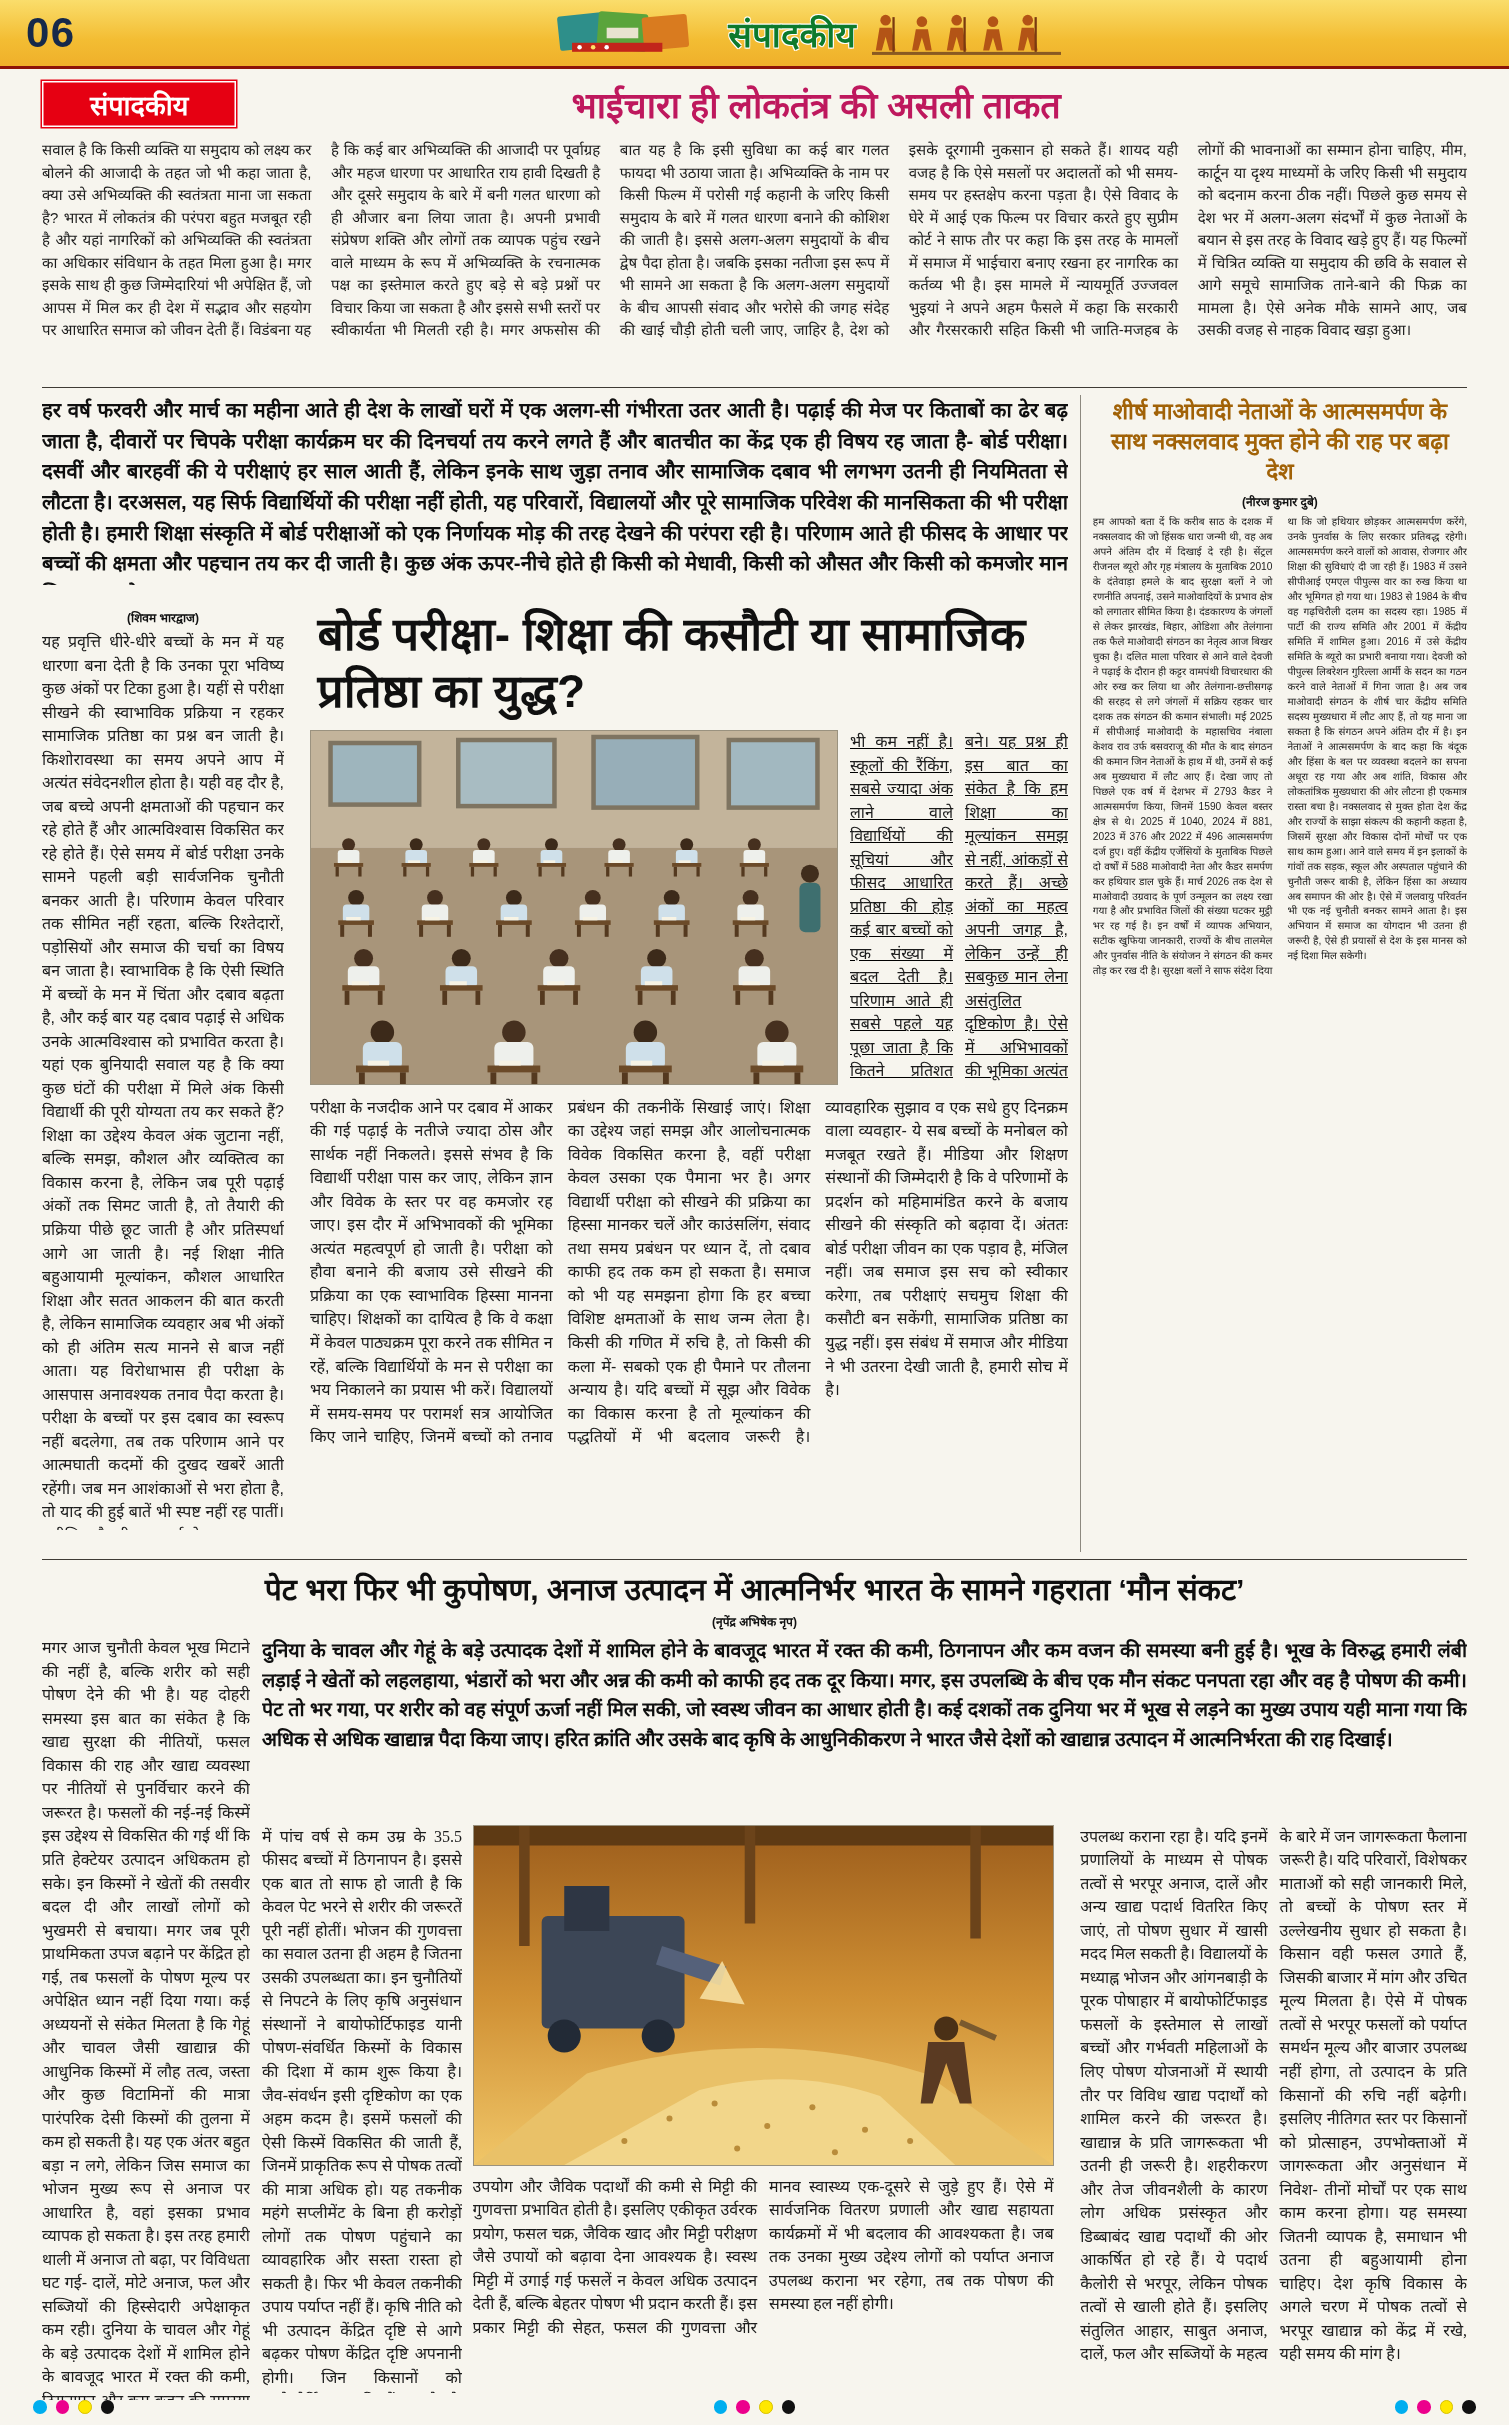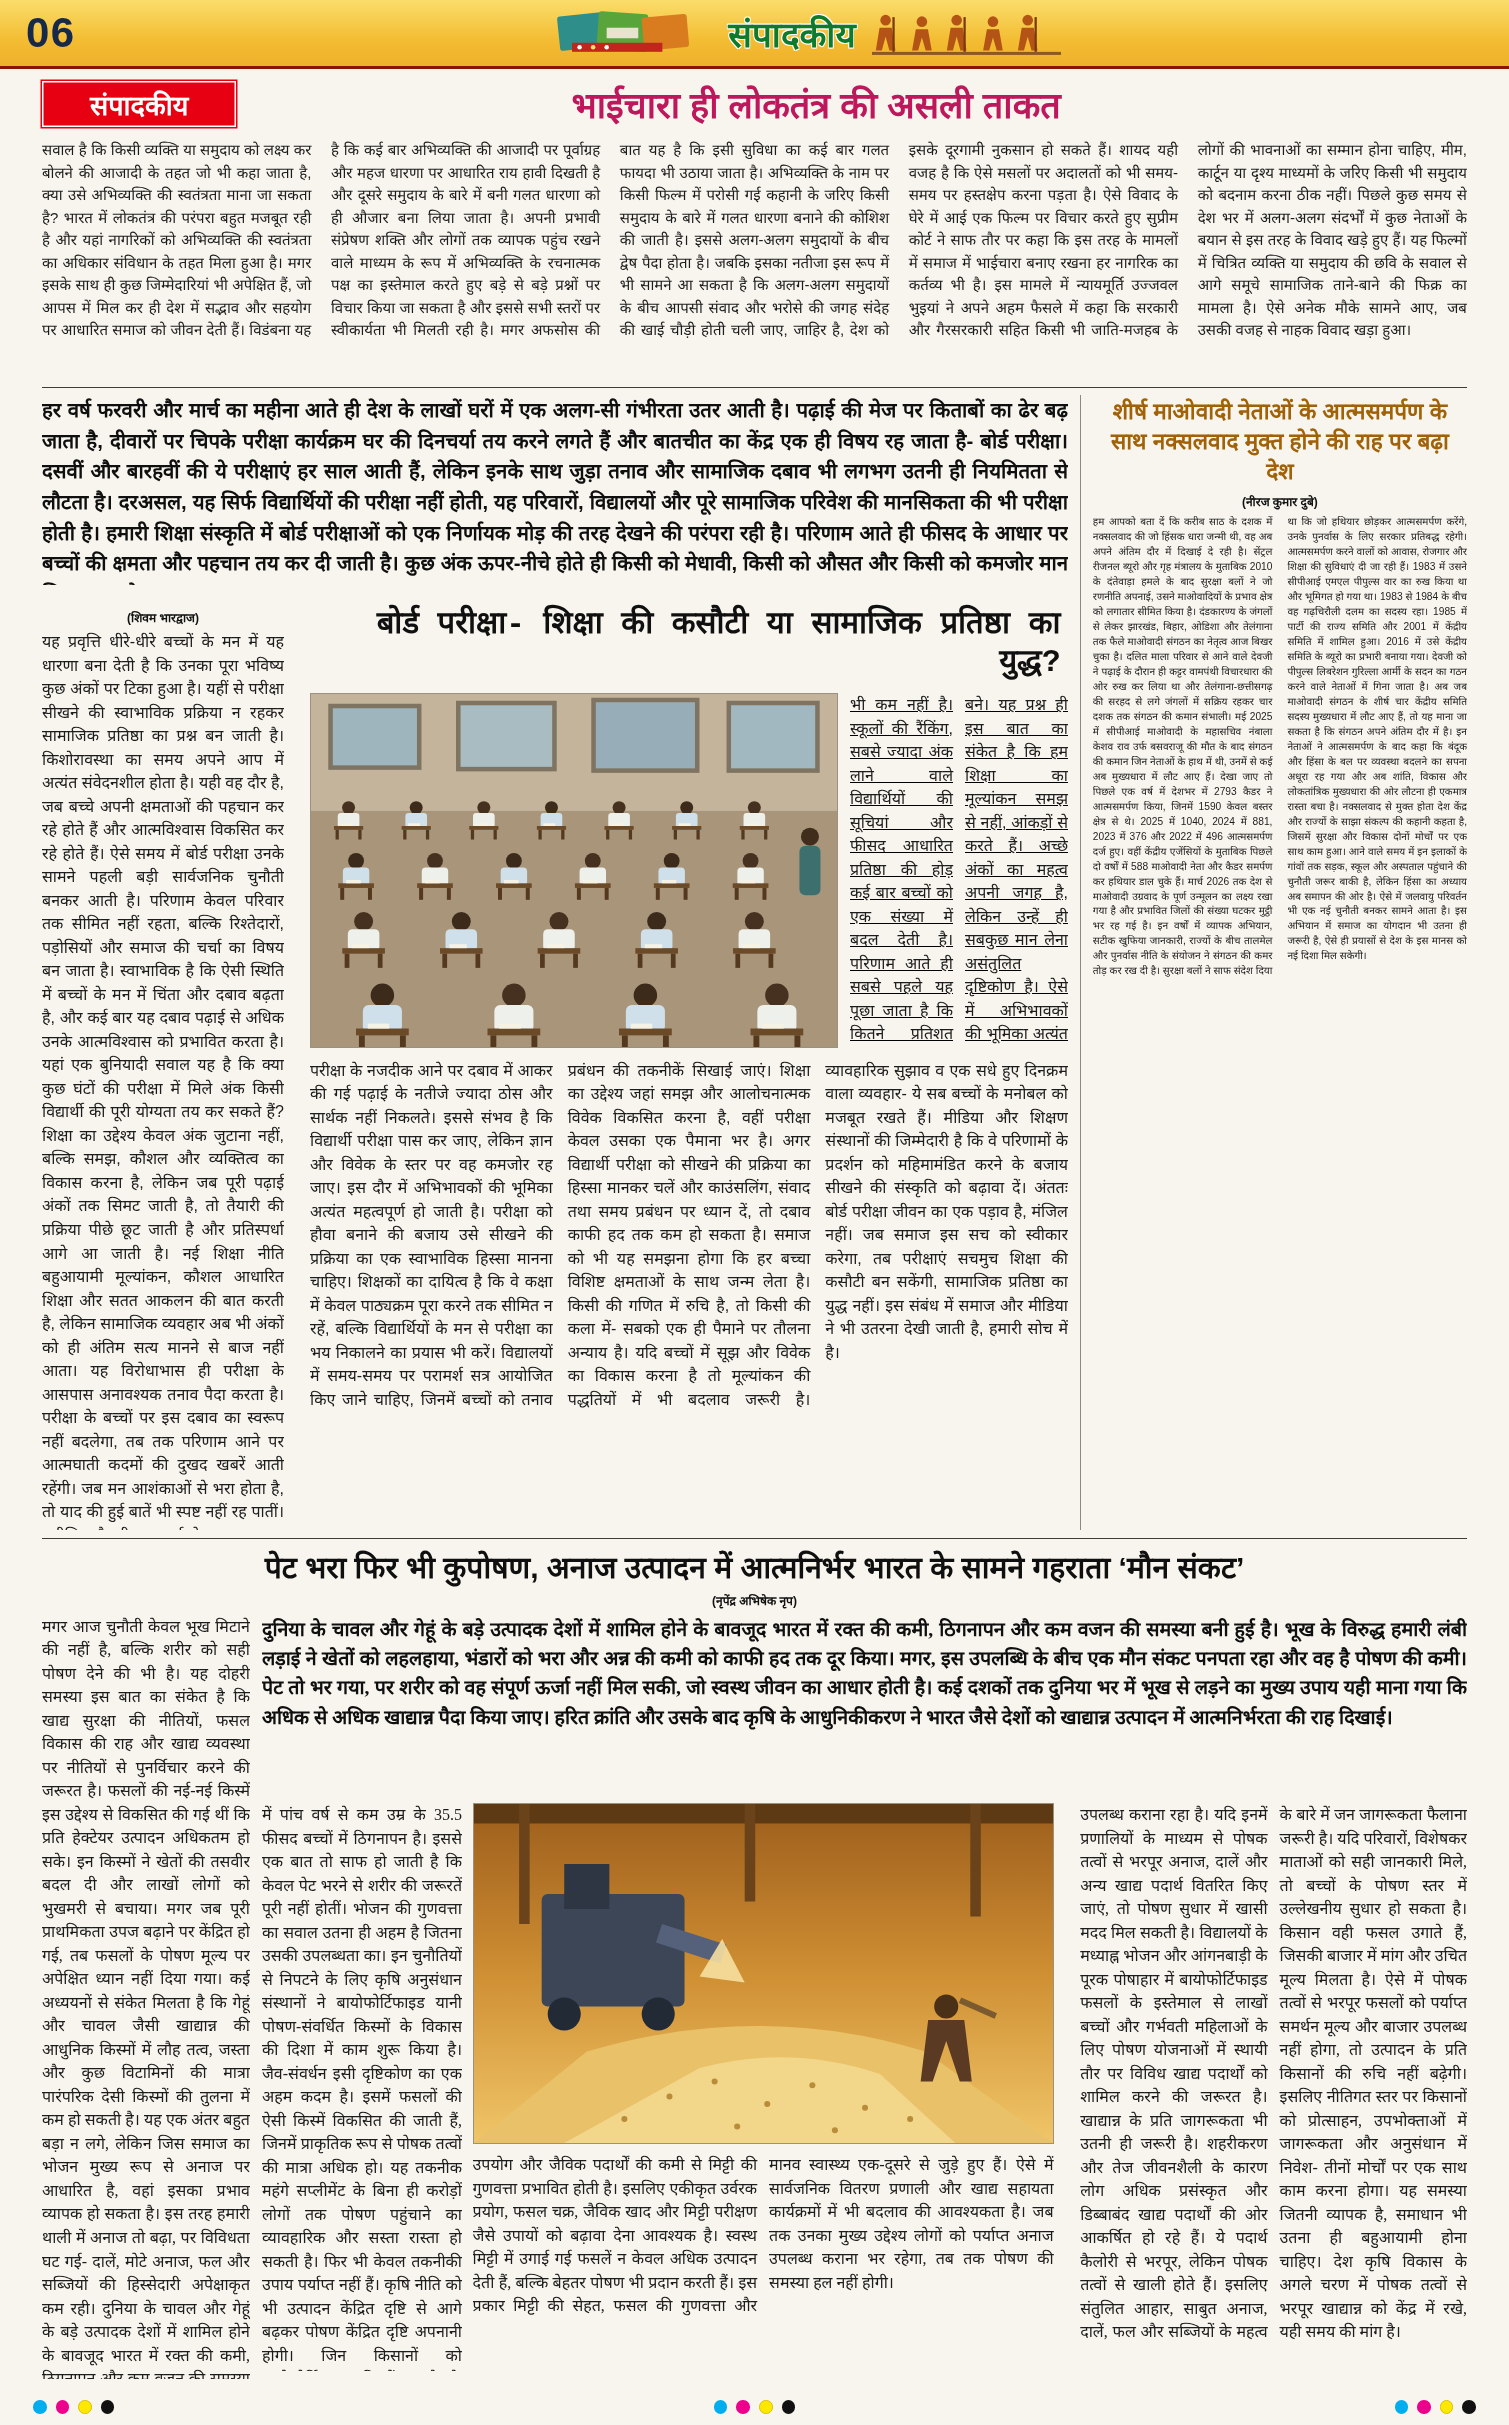--- a/index.html
+++ b/index.html
@@ -36,21 +36,21 @@
   .middle { display:flex; margin-top:3px; }
   .board { width:1026px; flex:none; }
   .vrule { width:0.8px; background:#8d897f; margin:0 12px; }
   .maoist { flex:1; }
 
   .board-intro { font-size:20.4px; font-weight:bold; line-height:1.5; text-align:justify; color:#0f0f0f; height:190px; overflow:hidden; }
   .board-grid { display:flex; gap:26px; margin-top:19px; }
   .board-colL { width:242px; flex:none; }
   .board-colL .btxt { height:900px; }
   .board-center { flex:1; }
-  .board-headline { text-align:right; font-size:31px; font-weight:bold; line-height:1.24; color:#101010; margin:1.5px 7.5px 10.6px;font-family:Liberation Mono, monospace; }
+  .board-headline { text-align:left; font-size:46px; font-weight:bold; line-height:1.24; color:#101010; margin:1.5px 7.5px 10.6px; }
   .photo-row { display:flex; gap:12px;text-decoration:underline; }
   .exam-photo { width:528px; height:355px; flex:none; border:0.8px solid #9a927f; }
   .board-colR { flex:1; column-count:2; column-gap:12px; height:355px; }
   .board-bottom { column-count:3; column-gap:15px; height:456px; margin-top:10.6px; }
 
   .mao-headline { font-size:22.6px; font-weight:bold; line-height:1.34; text-align:center; color:#a16207; padding:1.5px 3px; }
   .mao-body { column-count:2; column-gap:15px; font-size:10.2px; height:960px; margin-top:3px; }
 
   
   .nut-headline { text-align:center; font-size:30px; font-weight:bold; color:#0f0f0f; margin-top:1.5px; }

